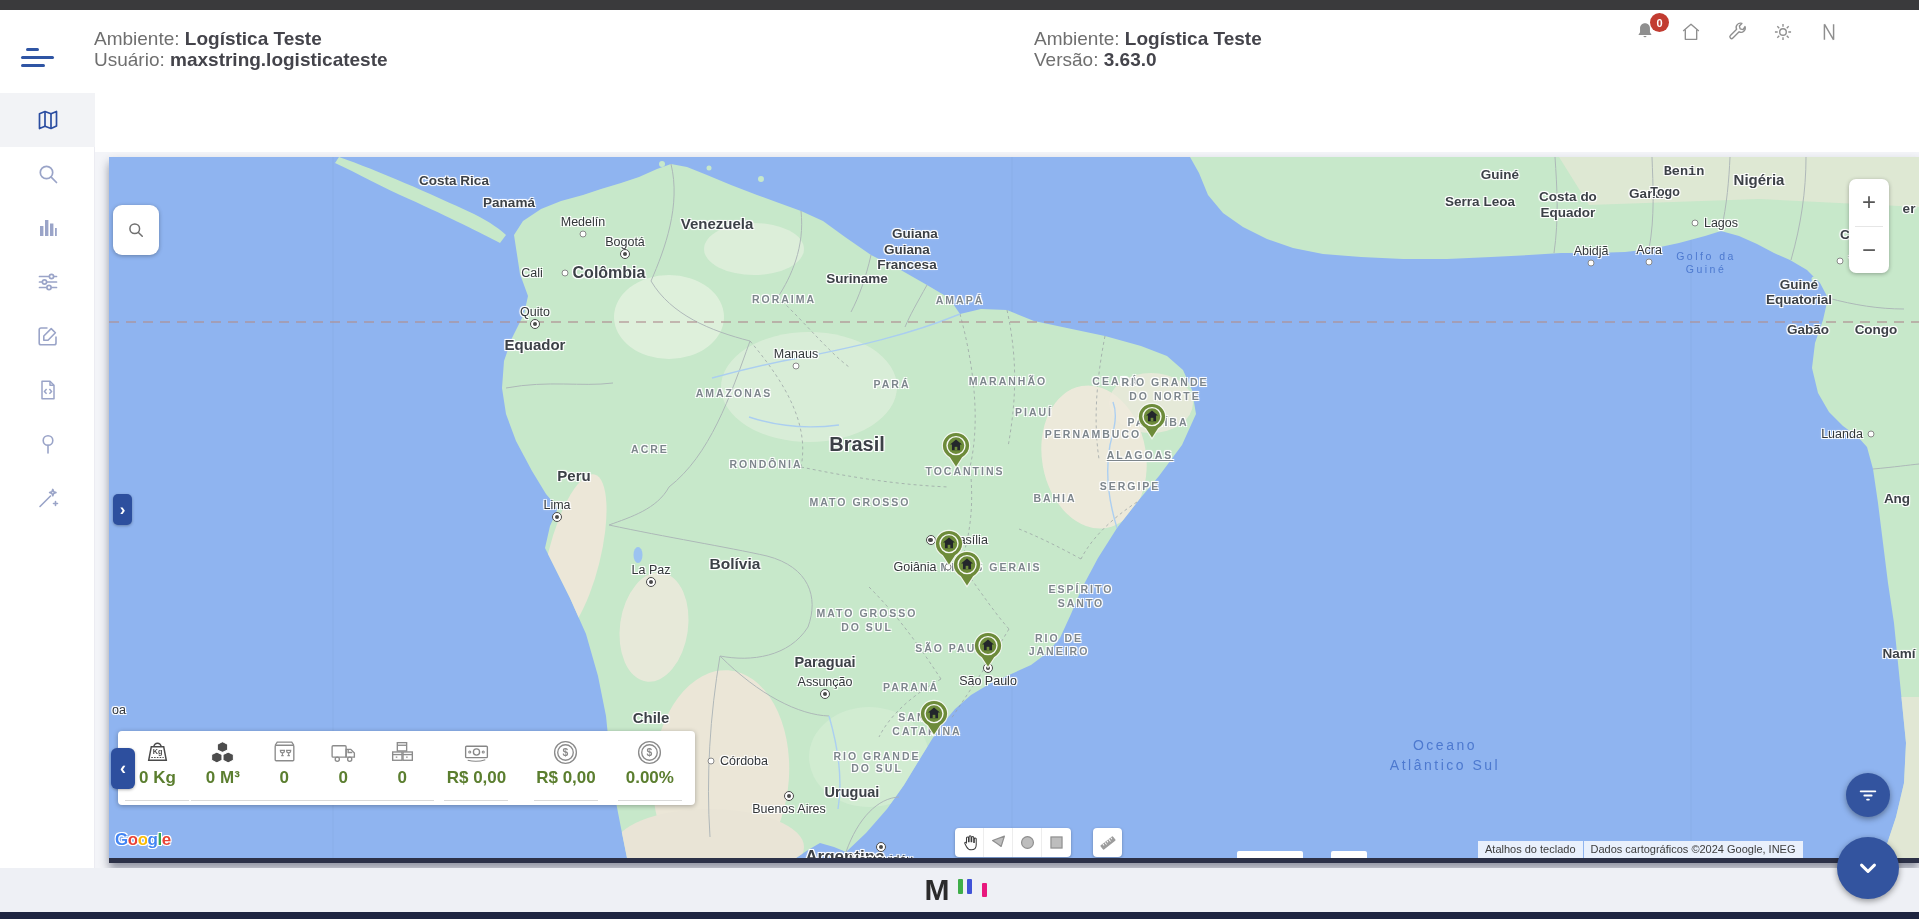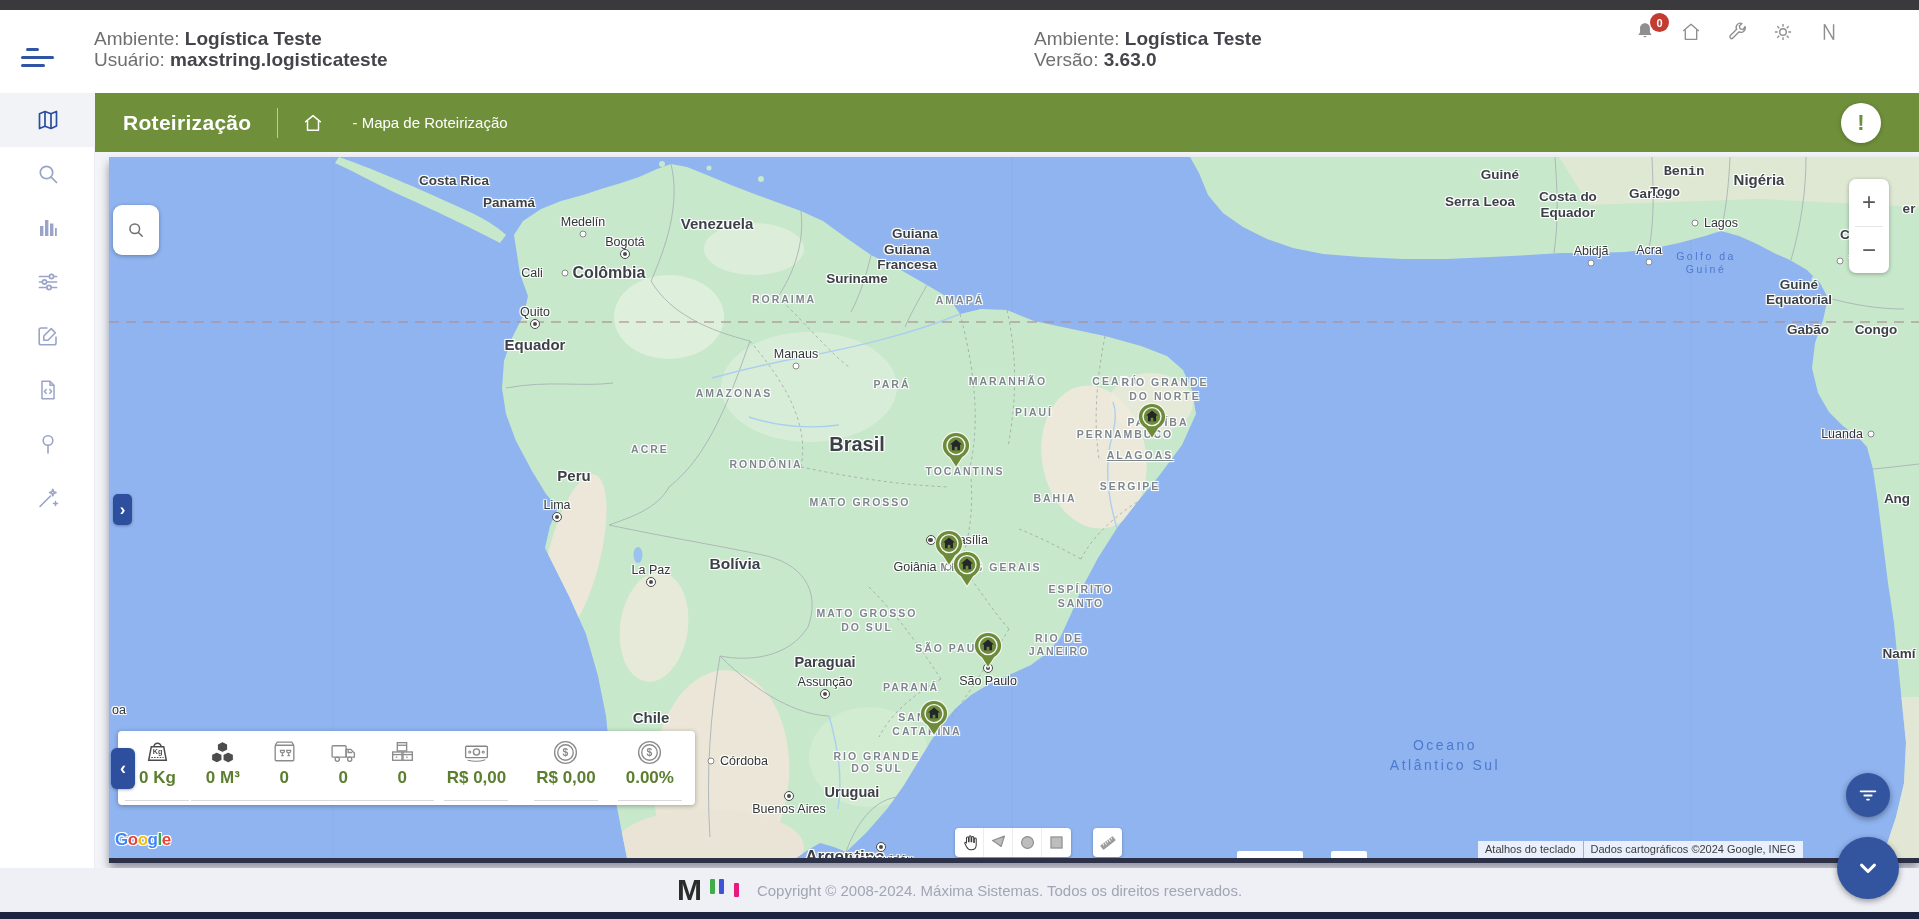--- a/index.html
+++ b/index.html
@@ -223,32 +223,20 @@
         <span style="display: flex;">
           <svg viewBox="0 0 24 24" fill="none" stroke="currentColor" stroke-width="1.6" stroke-linecap="round">
             <path d="M4 20.5 14.5 10"></path>
             <path d="m16.8 3.4.9 2.3 2.3.9-2.3.9-.9 2.3-.9-2.3-2.3-.9 2.3-.9z" stroke-linejoin="round"></path>
             <path d="M19.5 15.5v4M17.5 17.5h4"></path>
           </svg>
         </span>
       </div>
     </div>
 
-  <div class="greenbar">
-    <span class="gb-title">Roteirização</span>
-    <span class="gb-divider"></span>
-    <span class="gb-home">
-      <svg viewBox="0 0 24 24" fill="none" stroke="#fff" stroke-width="1.6" stroke-linejoin="round">
-          <path d="M3.5 11 12 4l8.5 7"></path>
-          <path d="M6 9.8V20h12V9.8"></path>
-        </svg>
-    </span>
-    <span class="gb-crumb">- Mapa de Roteirização</span>
-    <span class="alert-fab">!</span>
-  </div>
 
   <div class="content-bg"></div>
 
   <div class="mapwrap" id="mapwrap">
     <svg class="basemap" width="1810" height="706" viewBox="0 0 1810 706">
       <defs>
         <clipPath id="landclip">
           <path d="M405,78 L414,64 L432,52 L452,44 L474,38 L492,32 L512,26 L530,20 L548,12 L562,7 L578,10 L598,18 L622,28 L648,38 L670,46 L692,54 L714,64 L736,80 L762,98 L790,112 L818,128 L840,141 L851,157 L872,152 L898,153 L925,164 L958,171 L996,179 L1032,189 L1058,199 L1074,213 L1083,233 L1087,257 L1073,288 L1050,319 L1029,344 L1008,371 L989,401 L973,431 L962,457 L951,481 L938,496 L922,508 L900,518 L882,526 L862,538 L846,552 L830,571 L812,600 L795,628 L778,652 L757,676 L737,695 L725,690 L711,686 L699,693 L687,701 L681,706 L519,706 L512,671 L505,635 L501,599 L497,559 L489,519 L477,477 L461,441 L447,413 L436,391 L441,369 L449,351 L437,337 L423,314 L407,284 L397,257 L393,231 L395,204 L403,181 L415,157 L419,139 L411,117 Z"></path>
           <path d="M1081,0 L1090,16 L1099,38 L1114,56 L1134,70 L1158,82 L1184,91 L1214,97 L1252,100 L1294,102 L1338,102 L1382,100 L1420,98 L1452,96 L1484,96 L1516,95 L1542,92 L1570,86 L1596,79 L1612,74 L1630,79 L1648,87 L1665,96 L1681,103 L1698,113 L1711,126 L1719,141 L1714,163 L1706,186 L1703,211 L1709,236 L1720,255 L1734,269 L1749,280 L1758,290 L1764,312 L1769,346 L1774,386 L1779,426 L1785,466 L1789,506 L1793,546 L1797,586 L1795,626 L1787,660 L1777,690 L1773,706 L1810,706 L1810,0 Z"></path>
         </clipPath>
@@ -366,21 +354,21 @@
         <span class="mlabel state" style="left: 675px; top: 142px;">RORAIMA</span>
         <span class="mlabel state" style="left: 803px; top: 143px; margin-left: 48px;">AMAPÁ</span>
         <span class="mlabel state" style="left: 625px; top: 236px;">AMAZONAS</span>
         <span class="mlabel state" style="left: 783px; top: 227px;">PARÁ</span>
         <span class="mlabel state" style="left: 899px; top: 224px;">MARANHÃO</span>
         <span class="mlabel state" style="left: 1007px; top: 224px;">CEARÁ</span>
         <span class="mlabel state" style="left: 1056px; top: 225px;">RIO GRANDE</span>
         <span class="mlabel state" style="left: 1056px; top: 239px;">DO NORTE</span>
         <span class="mlabel state" style="left: 1049px; top: 265px;">PARAÍBA</span>
         <span class="mlabel state" style="left: 925px; top: 255px;">PIAUÍ</span>
-        <span class="mlabel state" style="left: 1016px; top: 277px;">PERNAMBUCO</span>
+        <span class="mlabel state" style="left: 984px; top: 277px;">PERNAMBUCO</span>
         <span class="mlabel state" style="left: 541px; top: 292px;">ACRE</span>
         <span class="mlabel state" style="left: 657px; top: 307px;">RONDÔNIA</span>
         <span class="mlabel state" style="left: 856px; top: 314px;">TOCANTINS</span>
         <span class="mlabel state" style="left: 1031px; top: 298px; text-decoration: underline;">ALAGOAS</span>
         <span class="mlabel state" style="left: 1021px; top: 329px;">SERGIPE</span>
         <span class="mlabel state" style="left: 946px; top: 341px;">BAHIA</span>
         <span class="mlabel state" style="left: 751px; top: 345px;">MATO GROSSO</span>
         <span class="mlabel state" style="left: 882px; top: 410px;">MINAS GERAIS</span>
         <span class="mlabel state" style="left: 972px; top: 432px;">ESPÍRITO</span>
         <span class="mlabel state" style="left: 972px; top: 446px;">SANTO</span>
@@ -643,17 +631,16 @@
   </div>
 
   <div class="footer">
     <div class="footer-inner">
       <span class="logo-m">M</span>
       <span class="logo-bars">
           <i></i>
           <i></i>
           <i></i>
         </span>
-      <span class="copyright">Copyright © 2008-2024. Máxima Sistemas. Todos os direitos reservados.</span>
     </div>
   </div>
 
 </div>
 
 </body></html>

